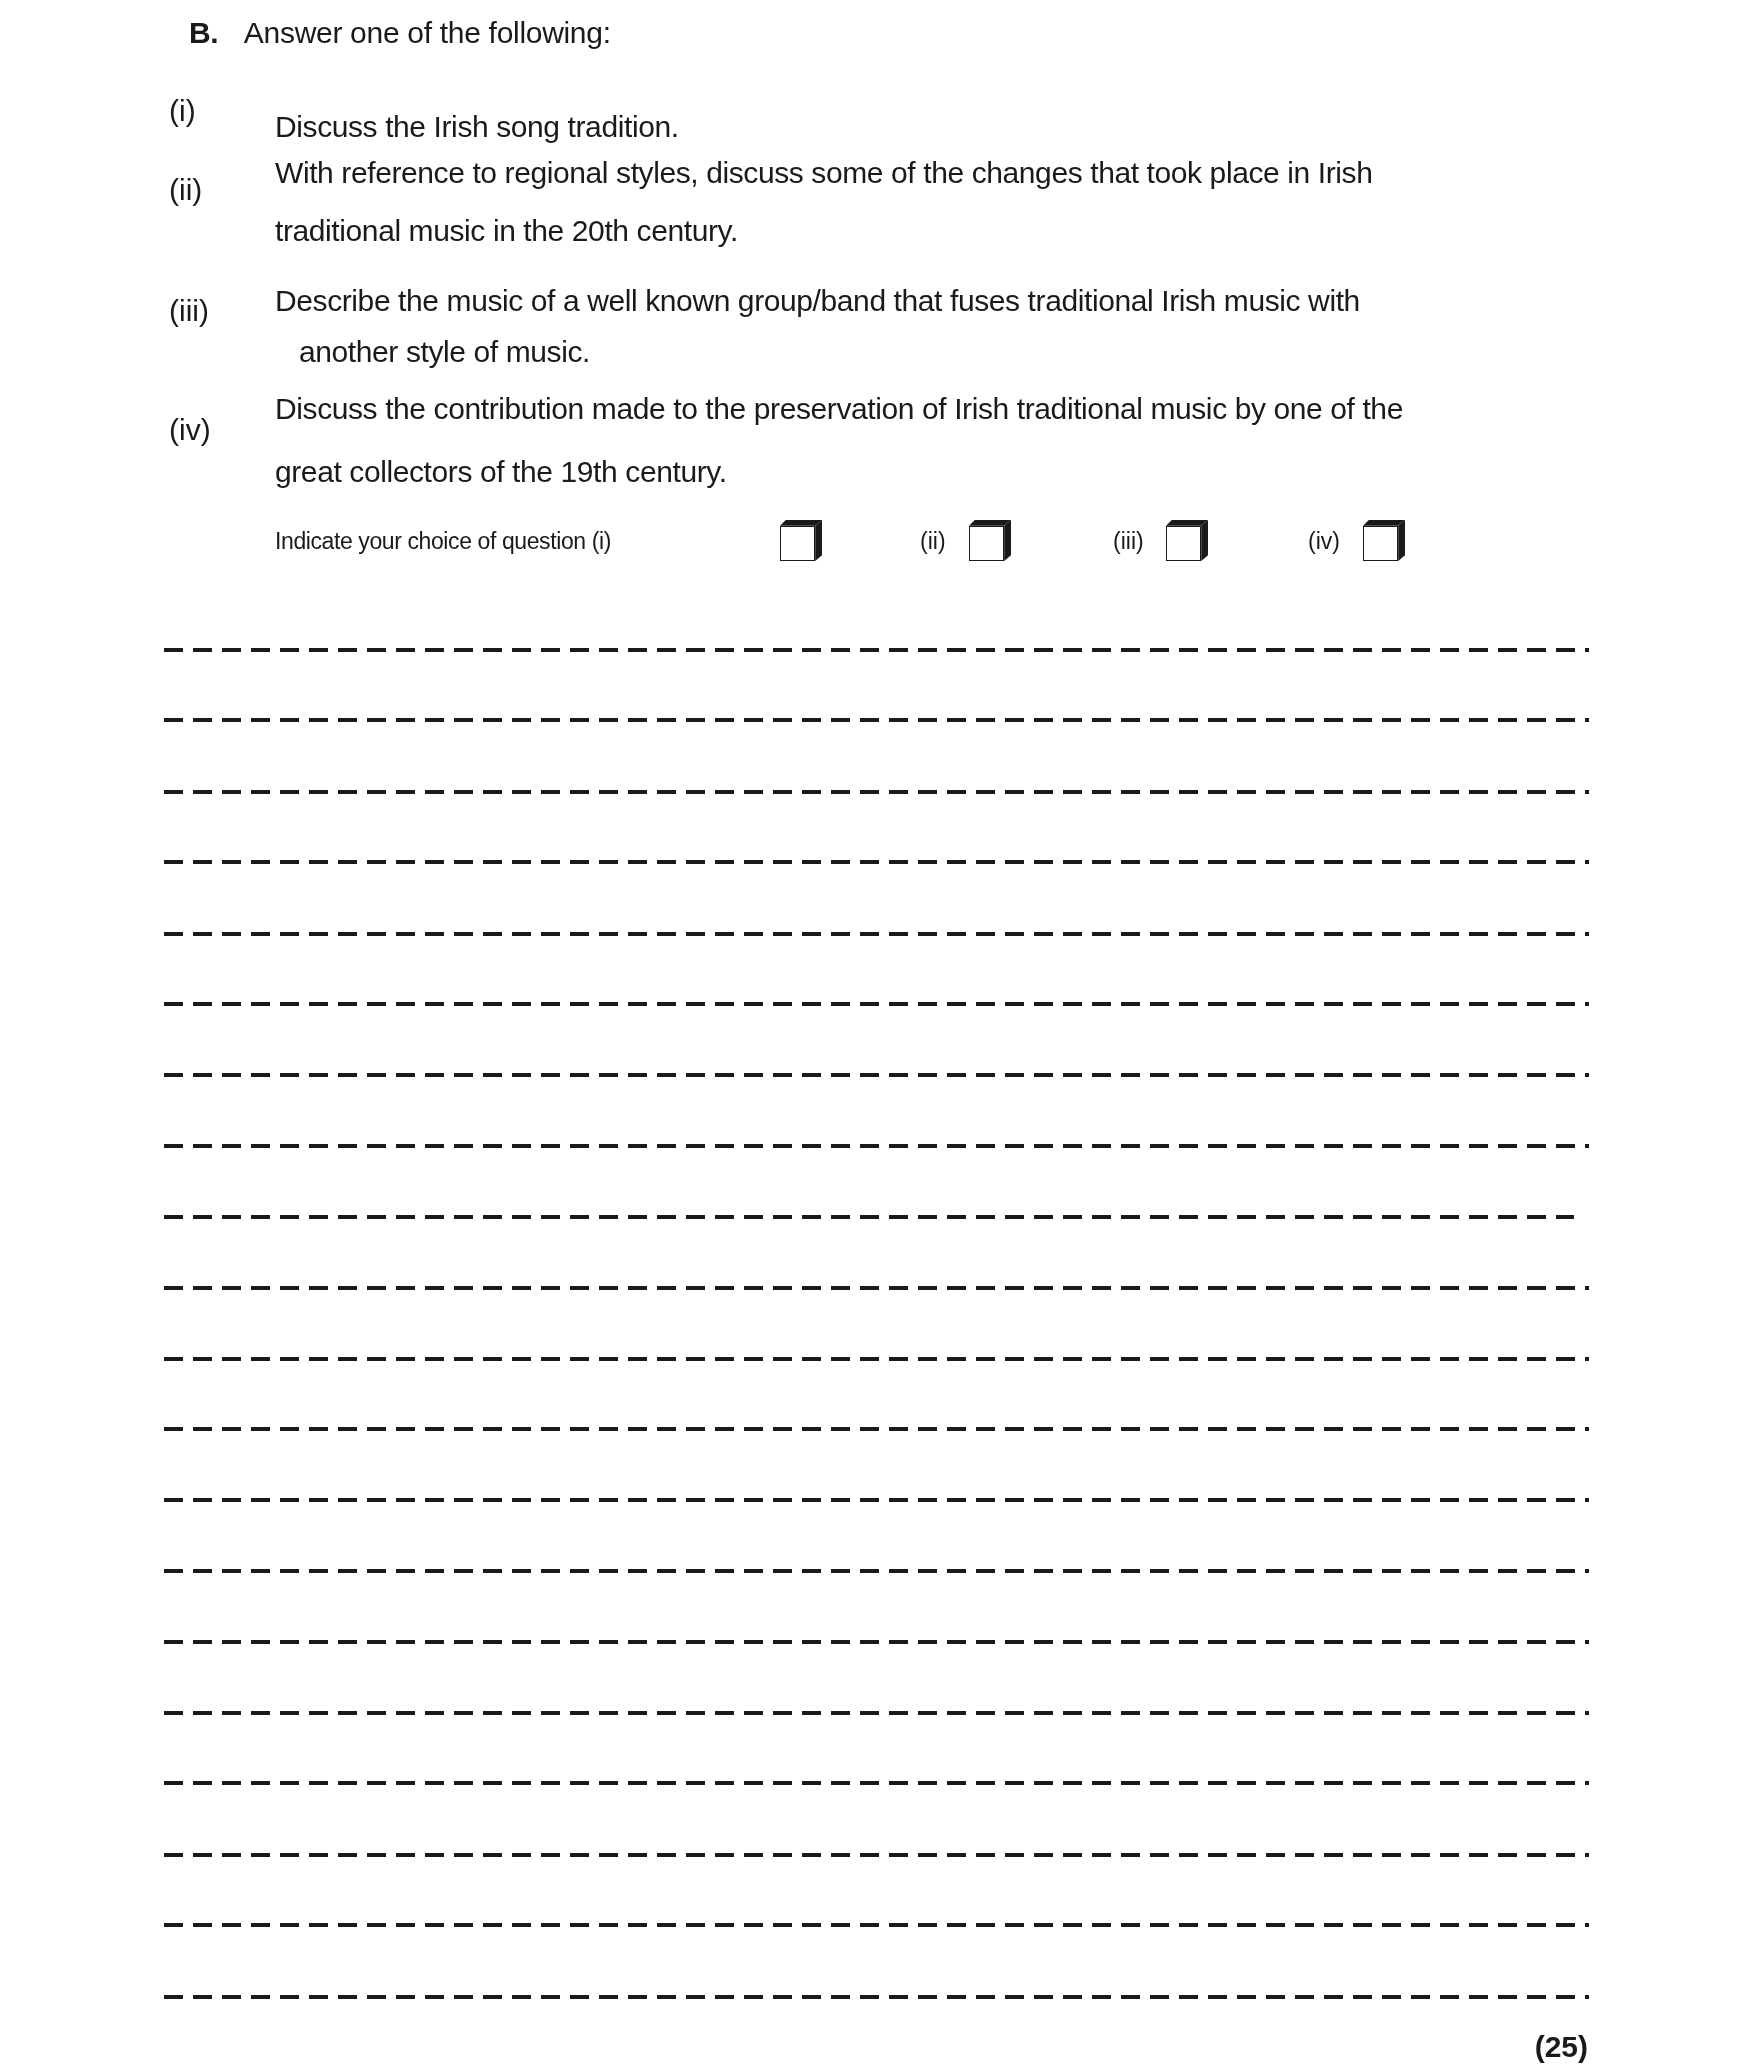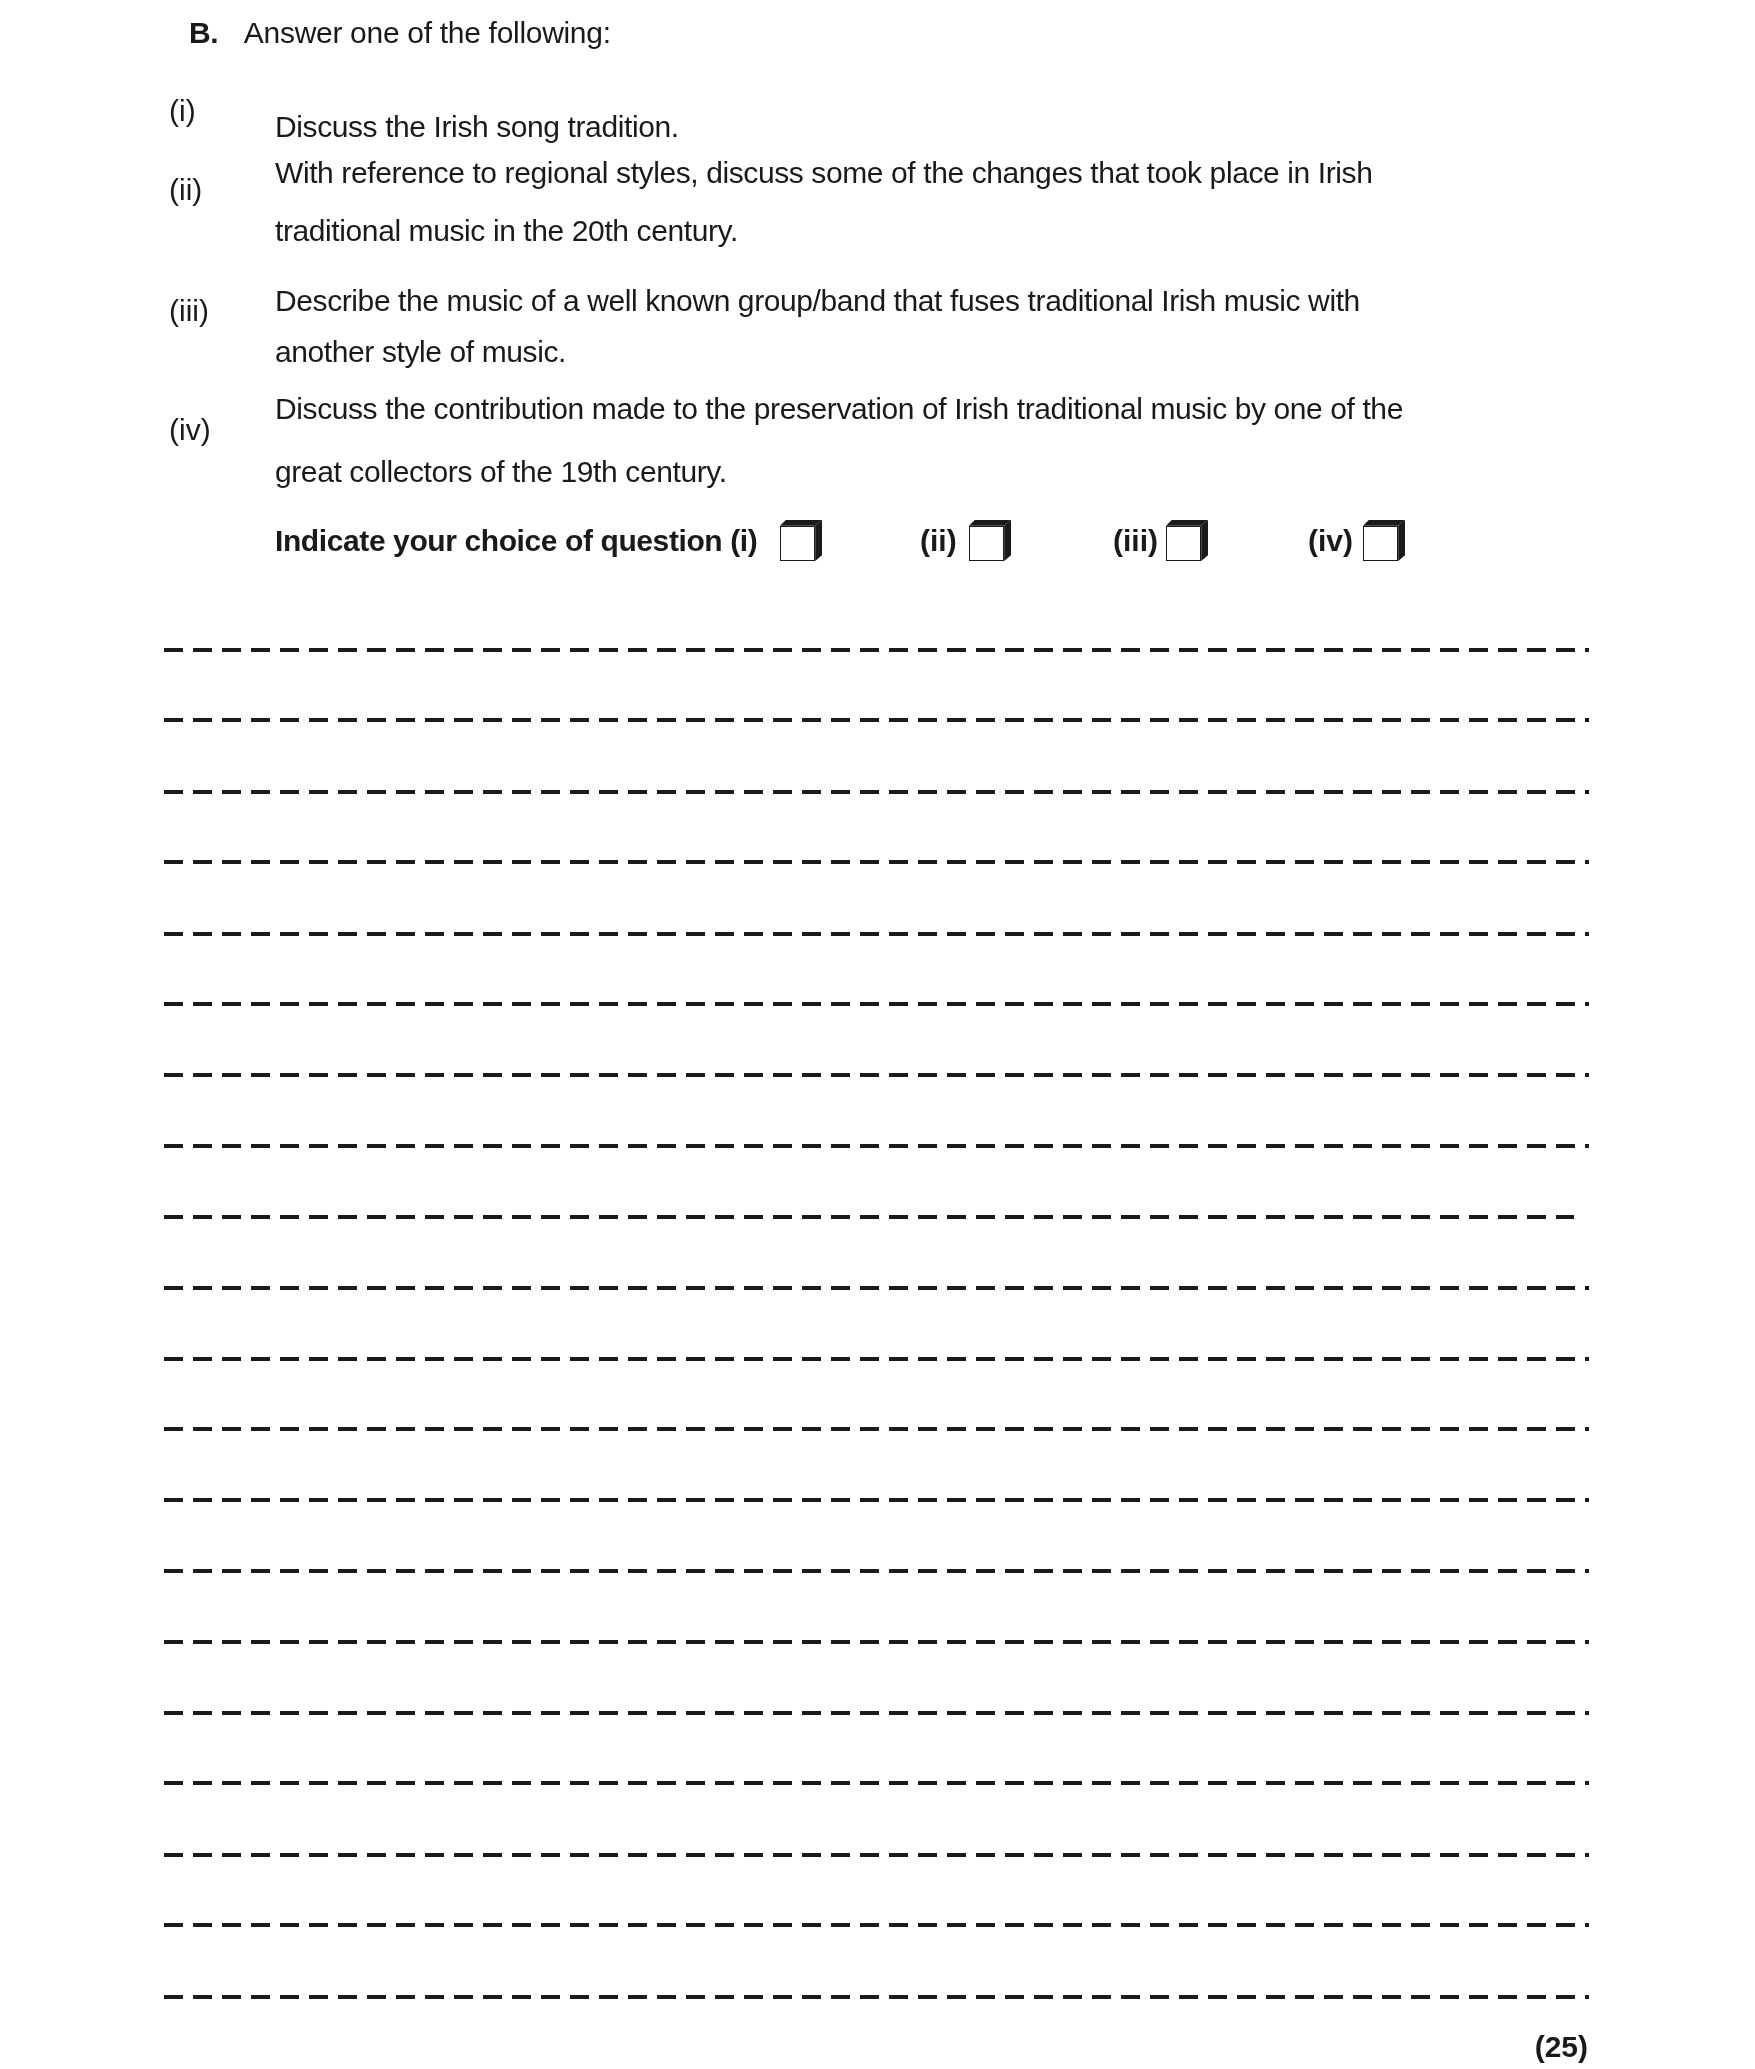--- a/index.html
+++ b/index.html
@@ -5,21 +5,21 @@
   html, body { margin: 0; padding: 0; background: #ffffff; }
   body {
     width: 1755px; height: 2069px; position: relative; overflow: hidden;
     font-family: "Liberation Sans", "DejaVu Sans", sans-serif;
     color: #1a1a1a;
   }
   .txt { position: absolute; font-size: 30px; line-height: 42px; white-space: nowrap; letter-spacing: -0.3px; }
   .heading-letter { font-weight: bold; }
   .q-label { position: absolute; font-size: 30px; line-height: 42px; }
   .q-text { position: absolute; left: 275px; font-size: 30px; line-height: 42px; width: 1332px; letter-spacing: -0.4px; }
-  .choice-label { position: absolute; font-size: 30px; line-height: 42px; font-weight: bold; }
+  .choice-label { position: absolute; font-size: 23px; line-height: 42px; }
   .checkbox {
     position: absolute; width: 42px; height: 41px; box-sizing: border-box;
     cursor: pointer;
   }
   .checkbox .face {
     position: absolute; left: 0; bottom: 0; width: 35px; height: 35px;
     border: 1.9px solid #1a1a1a; box-sizing: border-box; background: #fff;
   }
   .checkbox .top {
     position: absolute; left: 0; top: 0; width: 42px; height: 5.8px;
@@ -50,21 +50,21 @@
 
 <div>
   <div class="q-label" style="left:169px; top:169px;">(ii)</div>
   <div class="q-text" style="top:152px;">With reference to regional styles, discuss some of the changes that took place in Irish</div>
   <div class="q-text" style="top:210px;">traditional music in the 20th century.</div>
 </div>
 
 <div>
   <div class="q-label" style="left:169px; top:290px;">(iii)</div>
   <div class="q-text" style="top:280px;">Describe the music of a well known group/band that fuses traditional Irish music with</div>
-  <div class="q-text" style="top:331px;">another style of music.</div>
+  <div class="q-text" style="top:331px;margin-left:24px;">another style of music.</div>
 </div>
 
 <div>
   <div class="q-label" style="left:169px; top:409px;">(iv)</div>
   <div class="q-text" style="top:388px;">Discuss the contribution made to the preservation of Irish traditional music by one of the</div>
   <div class="q-text" style="top:451px;">great collectors of the 19th century.</div>
 </div>
 
 <div>
   <div class="choice-label" style="left:275px; top:520px; letter-spacing:-0.4px;">

